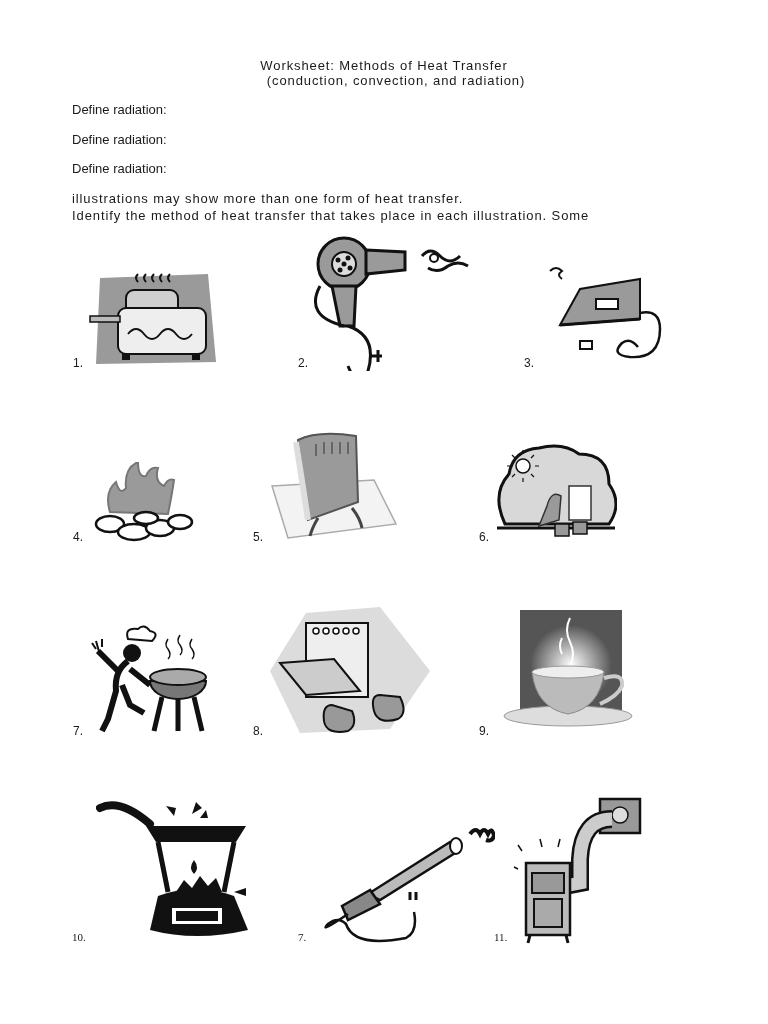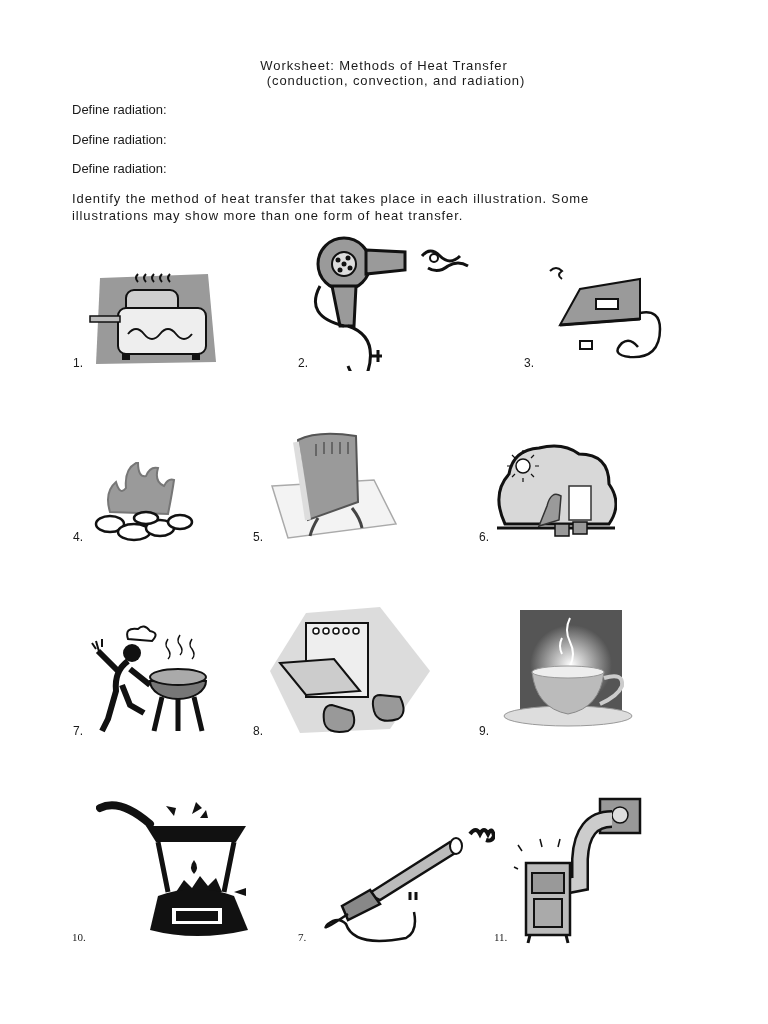--- a/index.html
+++ b/index.html
@@ -18,22 +18,22 @@
 <body>
 
 <div class="title t1">Worksheet:  Methods of Heat Transfer</div>
 <div class="title t2">(conduction, convection, and radiation)</div>
 
 <div class="define" style="top:102px">Define radiation:</div>
 <div class="define" style="top:132px">Define radiation:</div>
 <div class="define" style="top:161px">Define radiation:</div>
 
 <div class="instr">
+  <div>illustrations may show more than one form of heat transfer.</div>
   <div>Identify the method of heat transfer that takes place in each illustration.  Some</div>
-  <div>illustrations may show more than one form of heat transfer.</div>
 </div>
 
 <div class="illus" style="left:88px;top:272px;">
   <svg width="135" height="95" viewBox="0 0 135 95">
     <path d="M12 6 L120 2 L128 90 L8 92 Z" fill="#9a9a9a"></path>
     <g stroke="#111" stroke-width="2" fill="none">
       <path d="M50 10 q-4 -4 0 -8 M58 10 q-4 -4 0 -8 M66 10 q-4 -4 0 -8 M74 10 q-4 -4 0 -8 M82 10 q-4 -4 0 -8"></path>
     </g>
     <rect x="38" y="18" width="52" height="28" rx="8" fill="#cfcfcf" stroke="#111" stroke-width="2"></rect>
     <rect x="30" y="36" width="88" height="46" rx="8" fill="#eeeeee" stroke="#111" stroke-width="2"></rect>

